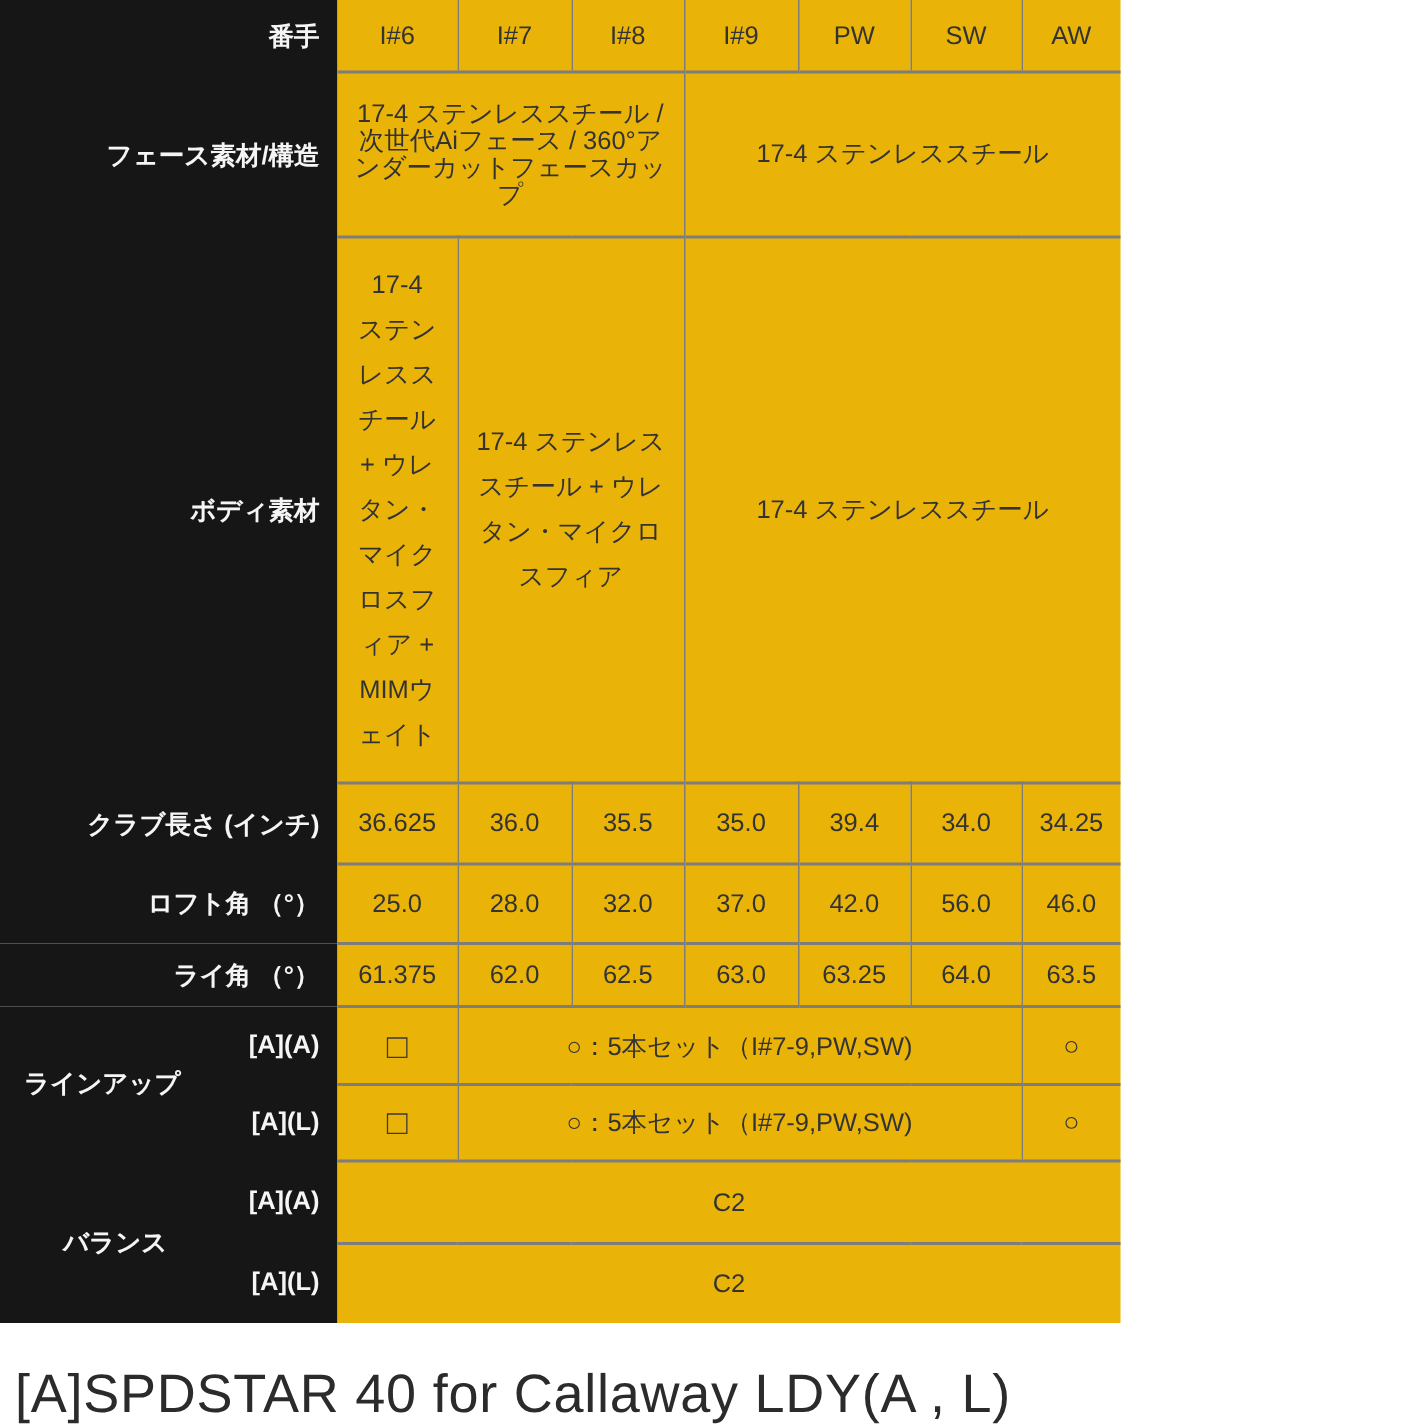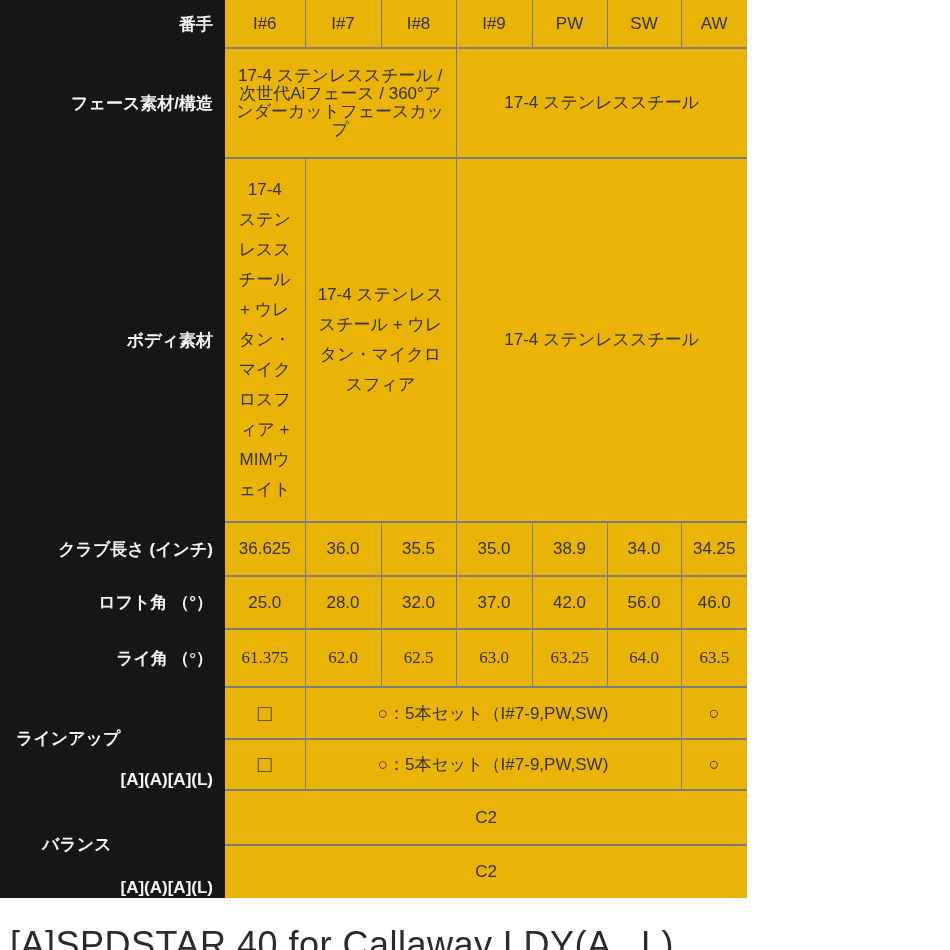--- a/index.html
+++ b/index.html
@@ -14,21 +14,21 @@
     width:950px;height:950px;background:#ffffff;overflow:hidden;
     font-family:"Liberation Sans","DejaVu Sans",sans-serif;
     color:var(--cell-text);
   }
   table.spec{border-collapse:collapse;table-layout:fixed;margin:0;}
   tr.r1{height:48px;}
   tr.r2{height:110px;}
   tr.r3{height:338px;}
   tr.r4{height:54px;}
   tr.r5{height:53px;}
-  tr.r6{height:58px;font-family:Liberation Serif, serif;}
+  tr.r6{height:42px;}
   tr.r7{height:52px;}
   tr.r8{height:51px;}
   tr.r9{height:55px;}
   tr.r10{height:53px;}
   th.side{
     background:var(--sidebar-bg);color:var(--sidebar-text);
     font-size:17px;font-weight:bold;text-align:right;
     padding:0 12px 0 4px;border:none;vertical-align:middle;
   }
   td{
@@ -45,21 +45,21 @@
   td.tight{padding:16px 13px;}
   td.sym-square{font-size:23px;color:#3a3a3a;}
   td.sym-circle{font-size:18px;}
   th.group{padding:0 12px 0 0;}
   .group-wrap{display:flex;align-items:center;justify-content:space-between;}
   .gw-lineup{height:103px;}
   .gw-balance{height:108px;}
   .group-label{padding-left:16px;white-space:nowrap;}
   .gl-balance{padding-left:42px;text-align:center;}
   .sub-col{
-    display:flex;justify-content:space-around;
+    display:flex;flex-direction:column;justify-content:space-around;
     align-items:flex-end;height:100%;
   }
   .caption{
     font-size:36px;color:#2b2b2b;margin:26px 0 0 10px;
     letter-spacing:0.5px;white-space:nowrap;
   }
 </style>
 </head>
 <body>
 
@@ -99,21 +99,21 @@
     <td class="mat" colspan="2">17-4 ステンレススチール + ウレタン・マイクロスフィア</td>
     <td class="mat" colspan="4">17-4 ステンレススチール</td>
   </tr>
 
   <tr class="r4">
     <th class="side">クラブ長さ (インチ)</th>
     <td class="first">36.625</td>
     <td>36.0</td>
     <td>35.5</td>
     <td>35.0</td>
-    <td>38.9</td>
+    <td>39.4</td>
     <td>34.0</td>
     <td>34.25</td>
   </tr>
 
   <tr class="r5">
     <th class="side">ロフト角 （°）</th>
     <td class="first">25.0</td>
     <td>28.0</td>
     <td>32.0</td>
     <td>37.0</td>

